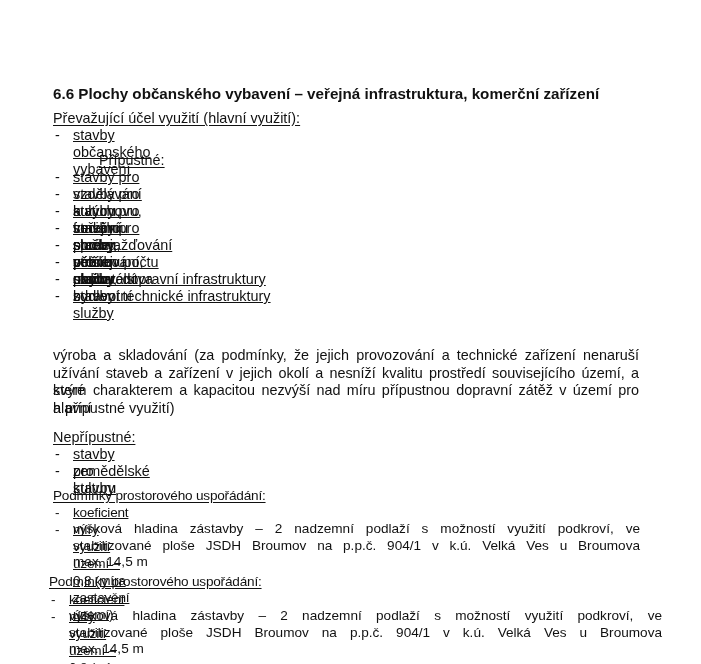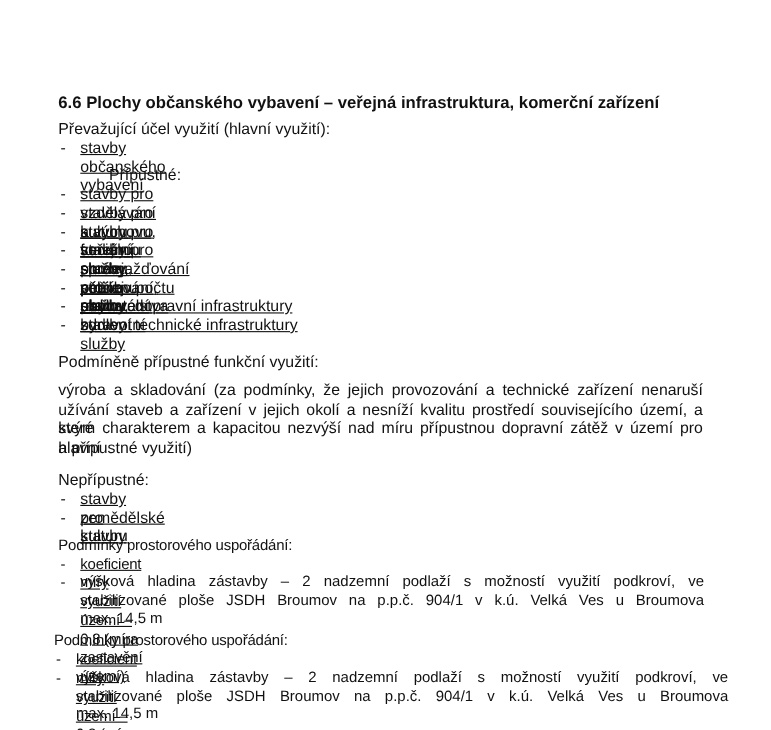--- a/index.html
+++ b/index.html
@@ -1,21 +1,21 @@
 <!DOCTYPE html>
 <html><head>
 <meta charset="utf-8">
 <style>
   html, body { margin:0; padding:0; background:#ffffff; }
   body { width:701px; height:664px; position:relative; overflow:hidden;
          font-family:"Liberation Sans", sans-serif; color:#111; }
   .page { position:absolute; left:0; top:0; width:608px; height:664px; }
   .abs { position:absolute; white-space:nowrap; }
   .title { font-weight:bold; font-size:15.2px; left:53px; top:85px; }
-  .hdr { font-size:14.4px; text-underline-offset:2px; }
+  .hdr { font-size:14.4px; text-decoration:underline; text-underline-offset:2px; }
   .item { font-size:14.4px; line-height:17px; }
   .dash { position:absolute; left:0; }
   .itxt { position:absolute; left:18px;text-decoration:underline; }
   .li { position:absolute; height:17px; }
   .para { position:absolute; font-size:14.4px; line-height:17.5px; text-align:justify; white-space:normal; }
   .para .ln { display:block; text-align:justify; text-align-last:justify; height:17.5px; }
   .para .ln.last { text-align-last:left; }
   .watermark { position:absolute; left:580px; top:447px; width:100px; text-align:center; color:#e4e4e4; }
   .watermark .wm-text { font-size:21px; letter-spacing:0.5px; font-weight:bold; color:#ececec;
      -webkit-text-stroke:1px #dcdcdc; color:#fafafa; display:block; margin-top:0px; }
@@ -60,21 +60,20 @@
     </div>
   <div class="li item" style="left:55px;top:271px;">
       <span class="dash">-</span>
       <span class="itxt" style="white-space:pre;">stavby  dopravní infrastruktury</span>
     </div>
   <div class="li item" style="left:55px;top:288px;">
       <span class="dash">-</span>
       <span class="itxt" style="white-space:pre;">stavby  technické infrastruktury</span>
     </div>
 
-  <div class="abs hdr" style="left:53px;top:322px;">Podmíněně přípustné funkční využití:</div>
   <div class="para" style="left:53px;top:347px;width:586px;">
     <span class="ln">výroba a skladování (za podmínky, že jejich provozování a technické zařízení nenaruší</span>
     <span class="ln">užívání staveb a zařízení v jejich okolí a nesníží kvalitu prostředí souvisejícího území, a které</span>
     <span class="ln">svým charakterem a kapacitou nezvýší nad míru přípustnou dopravní zátěž v území pro hlavní</span>
     <span class="ln last">a přípustné využití)</span>
   </div>
 
   <div class="abs hdr" style="left:53px;top:429px;">Nepřípustné:</div>
   <div class="li item" style="left:55px;top:446px;">
       <span class="dash">-</span>

